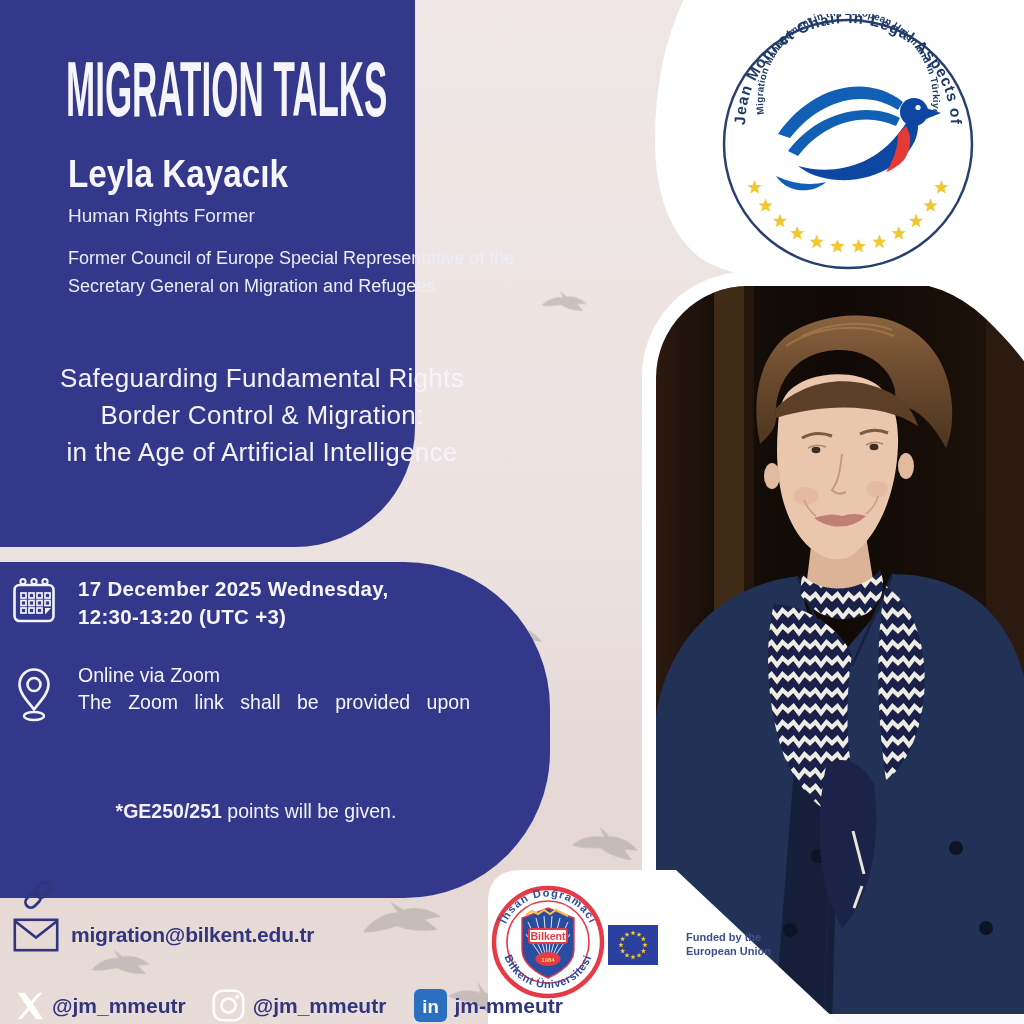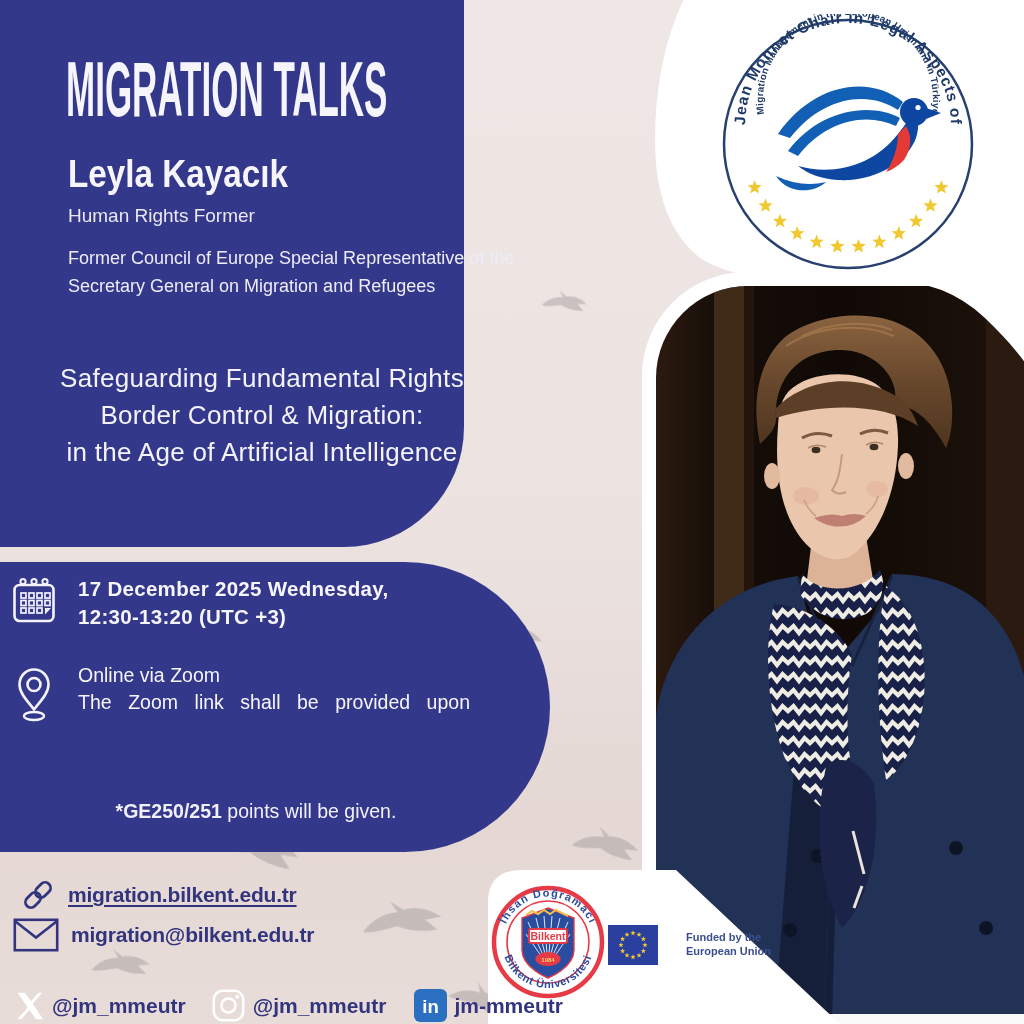--- a/index.html
+++ b/index.html
@@ -3,23 +3,23 @@
 <meta charset="utf-8">
 <style>
   html,body{margin:0;padding:0;background:#cfc8c6;}
   .poster{position:relative;width:1024px;height:1024px;overflow:hidden;
           font-family:"Liberation Sans","DejaVu Sans",sans-serif;
           background:linear-gradient(180deg,#efe7e5 0%,#ece3e1 50%,#e4d7d4 80%,#e8dcd9 100%);}
   svg{display:block}
   .abs{position:absolute}
 
   
-  .panel1{position:absolute;left:0;top:0;width:464px;height:547px;background:#34388b;
+  .panel1{position:absolute;left:0;top:0;width:415px;height:547px;background:#34388b;
           border-bottom-right-radius:120px;color:#f6f5fc;}
-  .panel2{position:absolute;left:0;top:562px;width:550px;height:290px;background:#34388b;
+  .panel2{position:absolute;left:0;top:562px;width:550px;height:336px;background:#34388b;
           border-top-right-radius:146px;border-bottom-right-radius:146px;color:#f6f5fc;}
 
   .series-title{position:absolute;left:66px;top:46px;font-size:70px;font-weight:800;
                 letter-spacing:0;white-space:nowrap;transform:scale(.5,1.1);transform-origin:left top;}
   .speaker-name{position:absolute;left:68px;top:152px;font-size:35px;font-weight:700;
                 white-space:nowrap;transform:scale(.95,1.1);transform-origin:left top;}
   .speaker-role{position:absolute;left:68px;top:205px;font-size:19px;color:#e9e8f4;}
   .speaker-bio{position:absolute;left:68px;top:245px;width:470px;font-size:18px;
                line-height:1.55;color:#edecf7;}
   .talk-title{position:absolute;left:0;top:360px;width:524px;text-align:center;
@@ -285,21 +285,20 @@
     <div>European Union</div>
   </div>
 
   <div class="c-row" style="left:20px;top:877px">
     <svg width="36" height="36" viewBox="0 0 36 36">
       <g fill="none" stroke="#32357d" stroke-width="2.8" transform="rotate(-45 18 18)">
         <rect x="2.5" y="12.5" width="17" height="11" rx="5.5"></rect>
         <rect x="16.5" y="12.5" width="17" height="11" rx="5.5"></rect>
       </g>
     </svg>
-    <span class="txt u">migration.bilkent.edu.tr</span>
   </div>
 
   <div class="c-row" style="left:13px;top:918px">
     <svg width="46" height="34" viewBox="0 0 46 34">
       <g fill="none" stroke="#32357d" stroke-width="2.6">
         <rect x="1.8" y="1.8" width="42.4" height="30.4"></rect>
         <path d="M2.5 3.5 L23 19.5 L43.5 3.5"></path>
       </g>
     </svg>
     <span class="txt">migration@bilkent.edu.tr</span>

